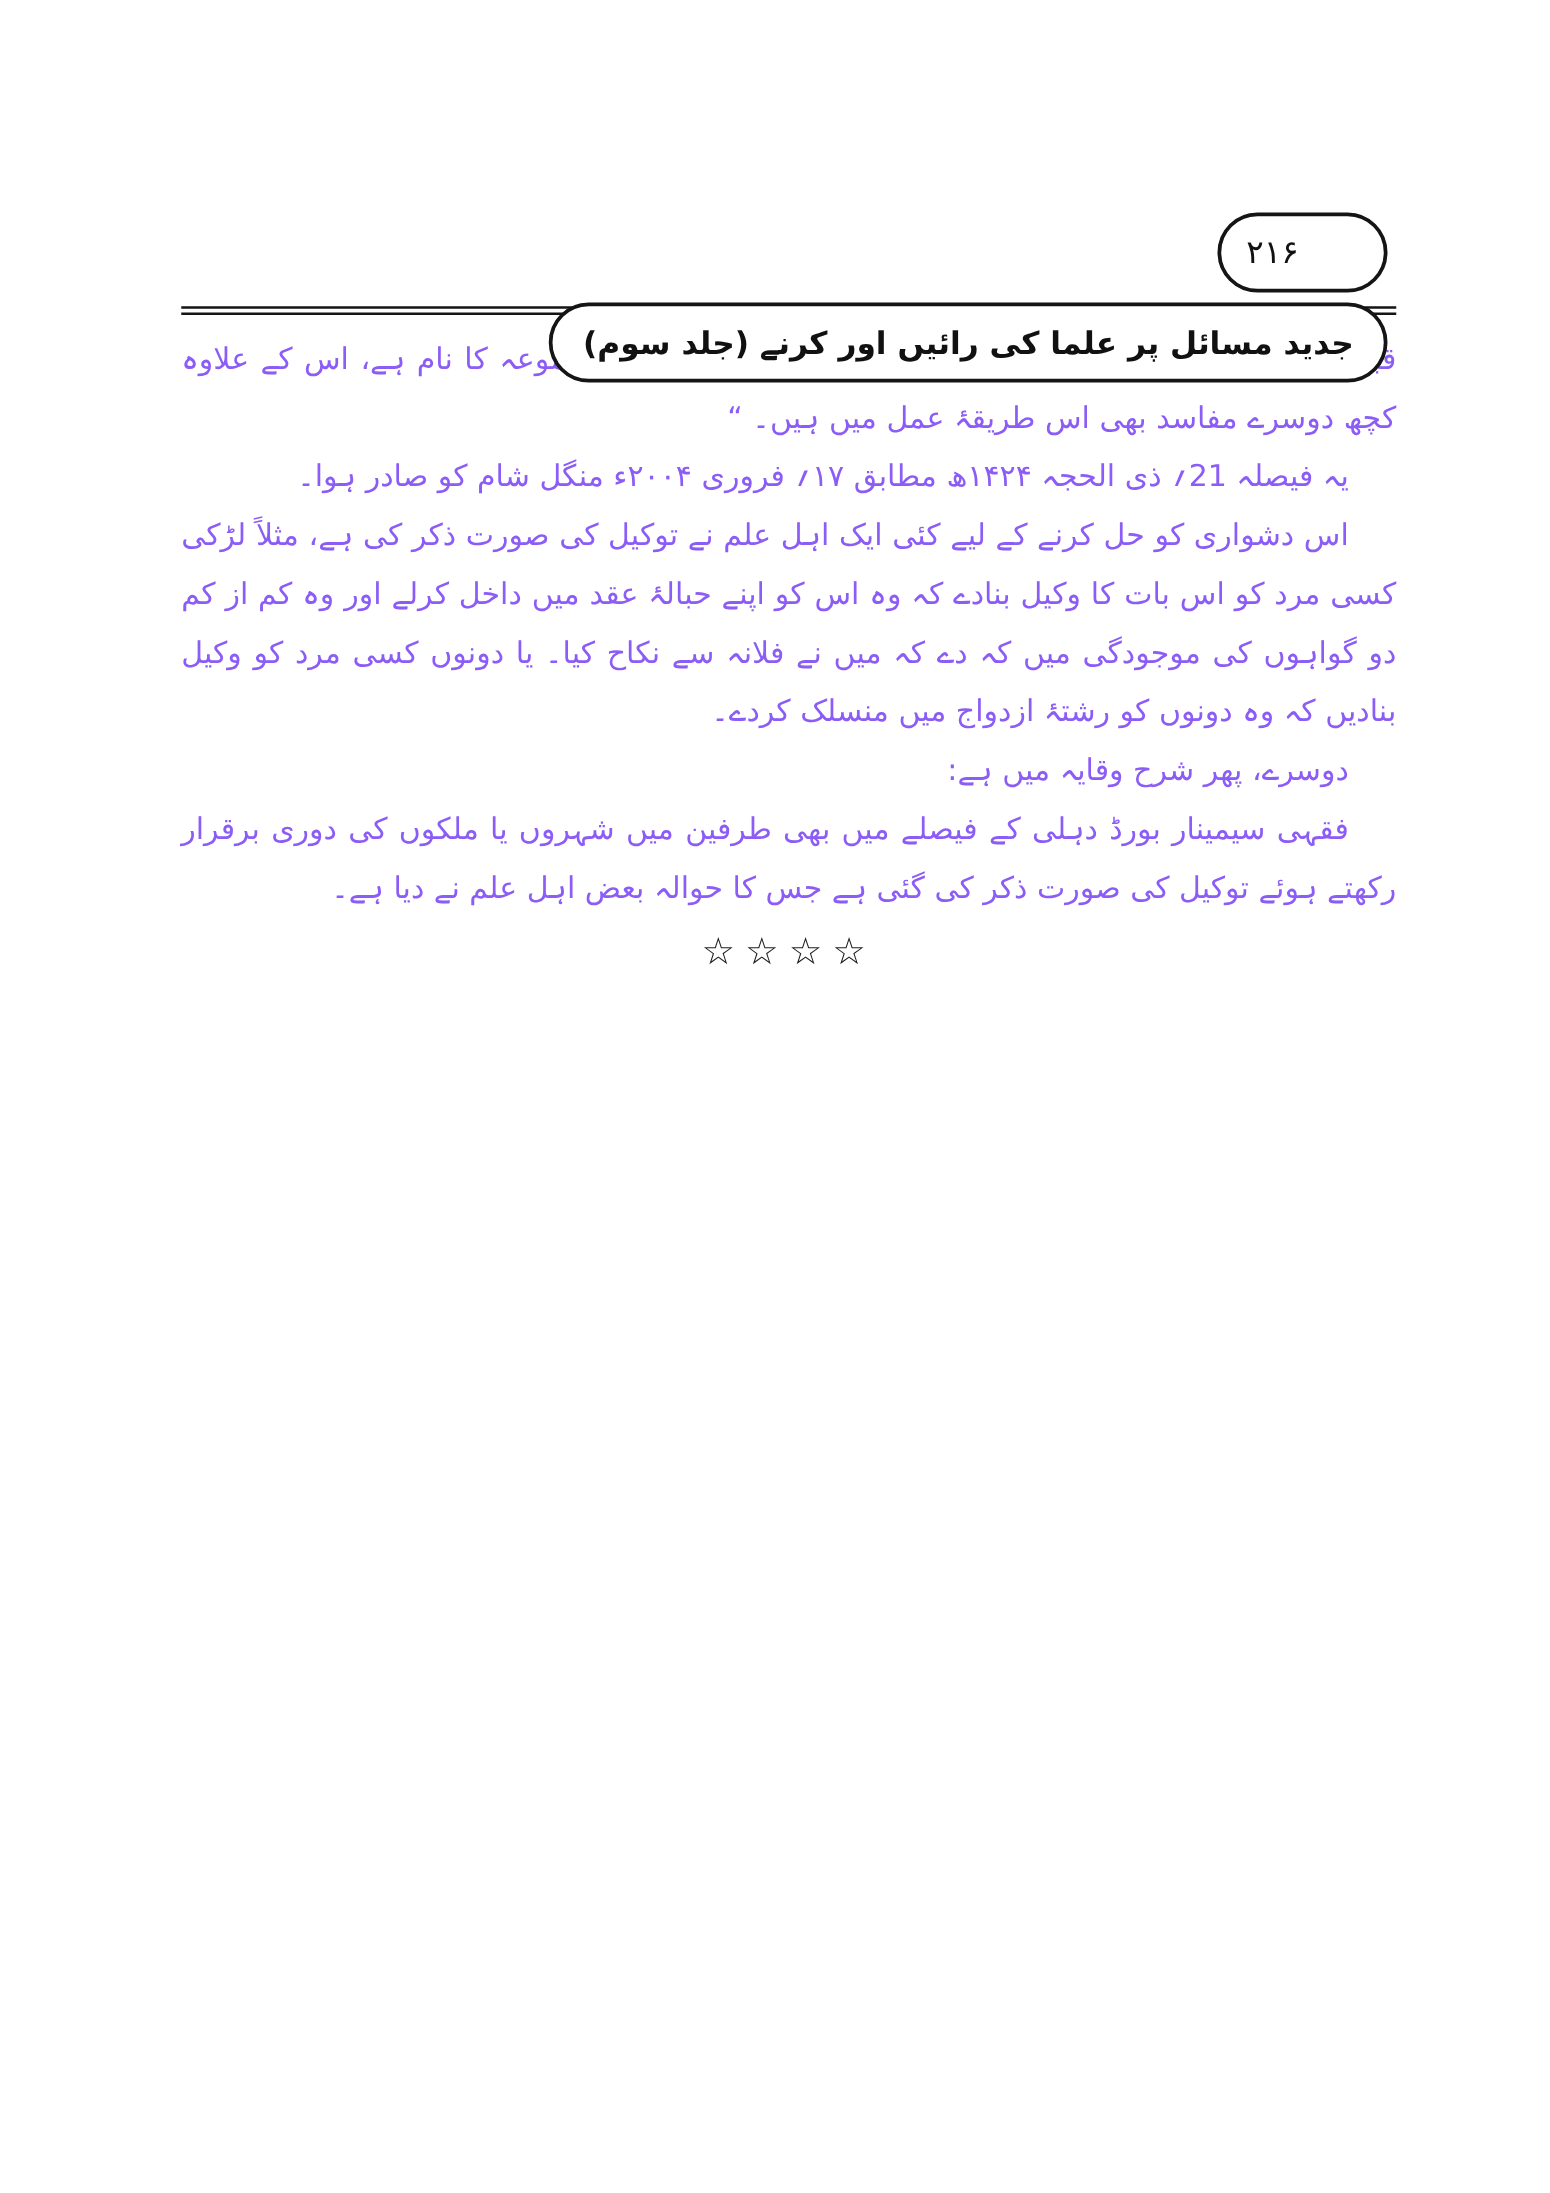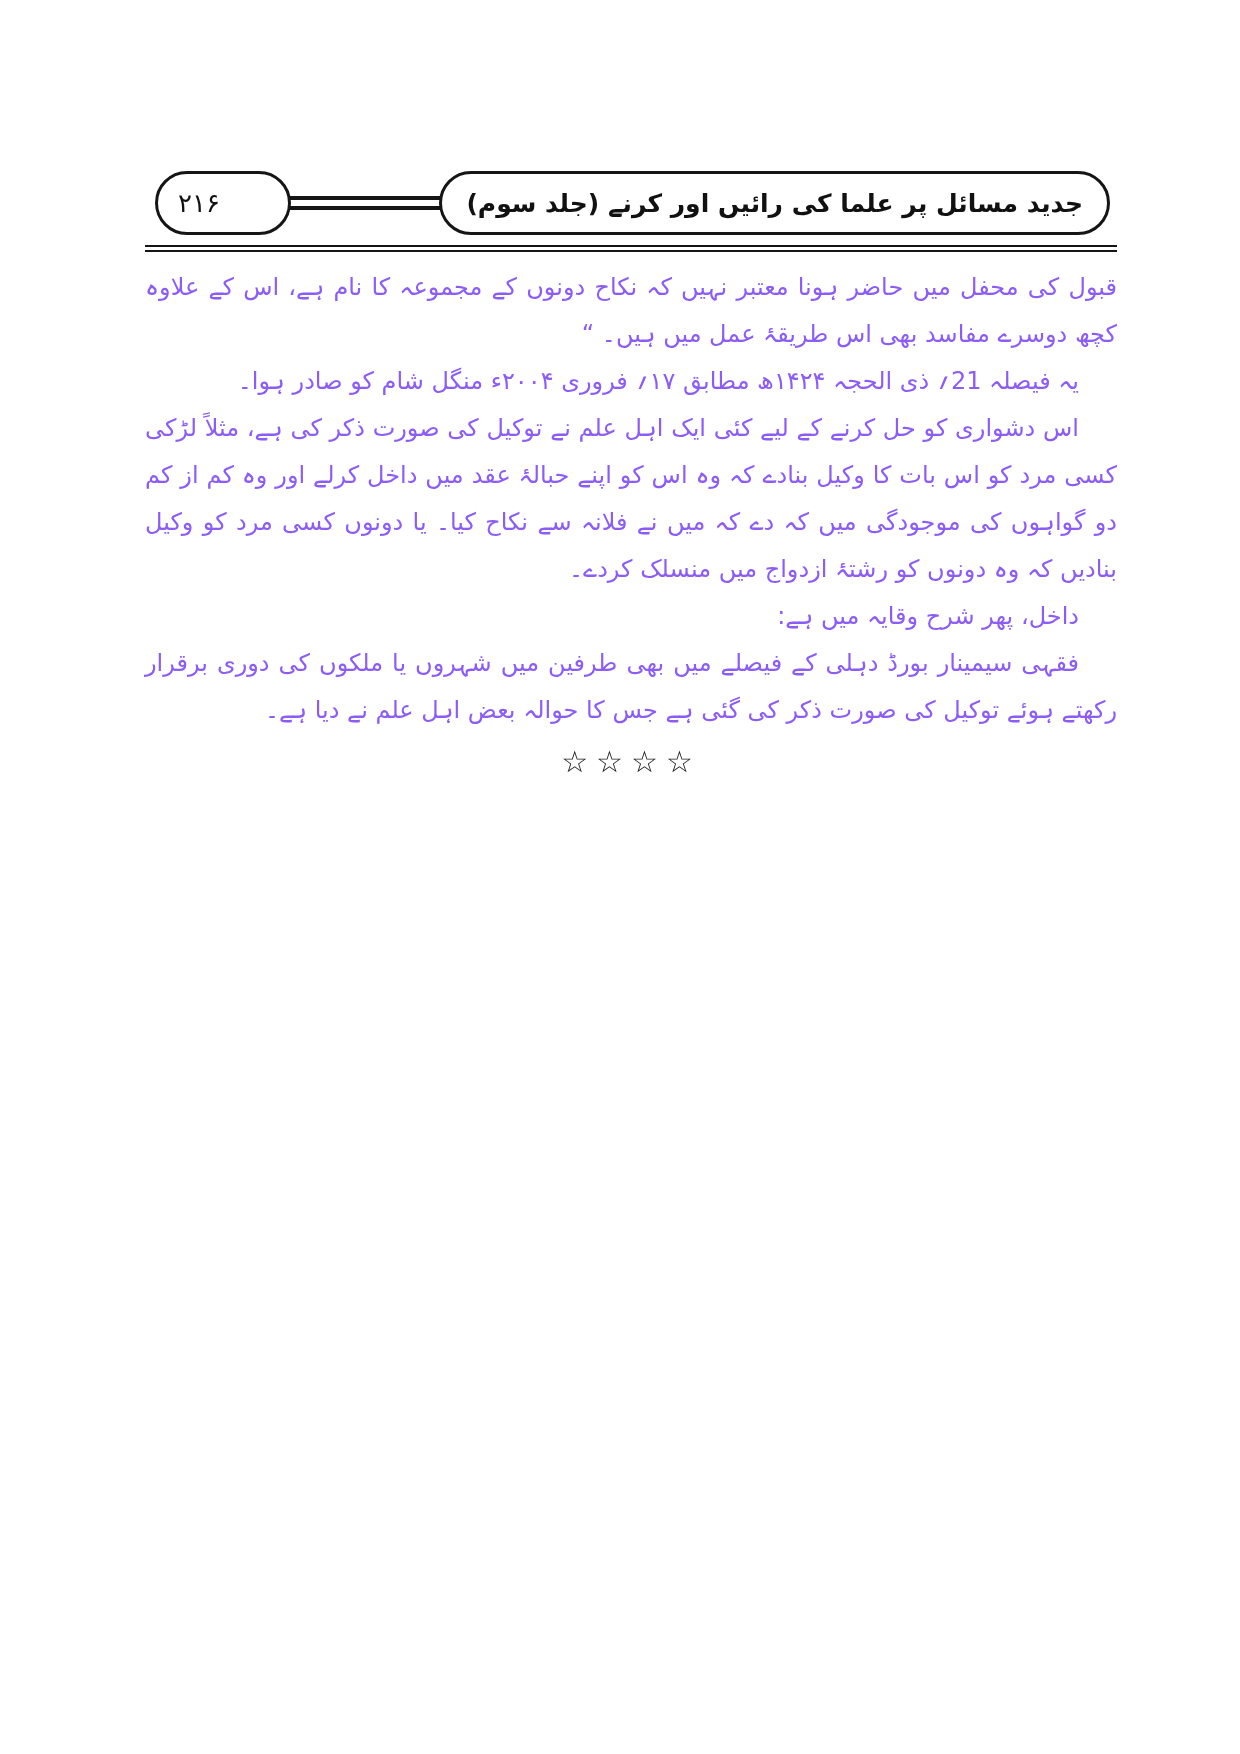--- a/index.html
+++ b/index.html
@@ -9,23 +9,24 @@
     width: 1240px;
     height: 1754px;
     background: #ffffff;
     overflow: hidden;
     font-family: "DejaVu Sans", sans-serif;
     color: #111111;
   }
   
   .header-row {
     display: flex;
-    align-items: center;
+    align-items: flex-end;
     margin: 170px 130px 0 155px;
     height: 66px;
+    flex-direction: column;
   }
   .oval {
     background: #ffffff;
     border: 3px solid #151515;
     border-radius: 40px;
     height: 64px;
     display: flex;
     align-items: center;
     position: relative;
     z-index: 1;
@@ -114,21 +115,21 @@
   <div class="header-rule"></div>
 
   <div class="body-text">
 
     <p class="para urdu" lang="ur" dir="rtl">قبول کی محفل میں حاضر ہونا معتبر نہیں کہ نکاح دونوں کے مجموعہ کا نام ہے، اس کے علاوہ کچھ دوسرے مفاسد بھی اس طریقۂ عمل میں ہیں۔ “</p>
 
     <p class="para urdu indent" lang="ur" dir="rtl">یہ فیصلہ 21؍ ذی الحجہ ۱۴۲۴ھ مطابق ۱۷؍ فروری ۲۰۰۴ء منگل شام کو صادر ہوا۔</p>
 
     <p class="para urdu indent" lang="ur" dir="rtl">اس دشواری کو حل کرنے کے لیے کئی ایک اہل علم نے توکیل کی صورت ذکر کی ہے، مثلاً لڑکی کسی مرد کو اس بات کا وکیل بنادے کہ وہ اس کو اپنے حبالۂ عقد میں داخل کرلے اور وہ کم از کم دو گواہوں کی موجودگی میں کہ دے کہ میں نے فلانہ سے نکاح کیا۔ یا دونوں کسی مرد کو وکیل بنادیں کہ وہ دونوں کو رشتۂ ازدواج میں منسلک کردے۔</p>
 
-    <p class="para urdu indent" lang="ur" dir="rtl">داخل، پھر شرح وقایہ میں ہے:</p>
+    <p class="para urdu indent" lang="ur" dir="rtl">دوسرے، پھر شرح وقایہ میں ہے:</p>
 
 
     <p class="para urdu indent" lang="ur" dir="rtl">فقہی سیمینار بورڈ دہلی کے فیصلے میں بھی طرفین میں شہروں یا ملکوں کی دوری برقرار رکھتے ہوئے توکیل کی صورت ذکر کی گئی ہے جس کا حوالہ بعض اہل علم نے دیا ہے۔</p>
 
     <div class="stars-row">☆☆☆☆</div>
 
   </div>
 
 </div>
 

